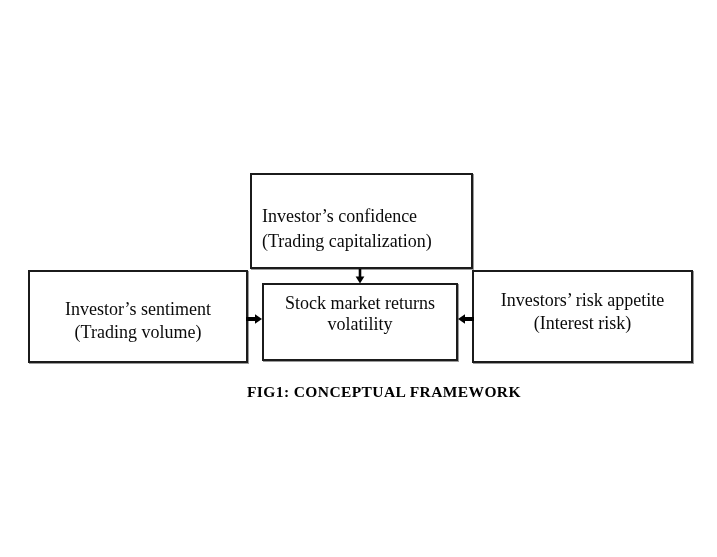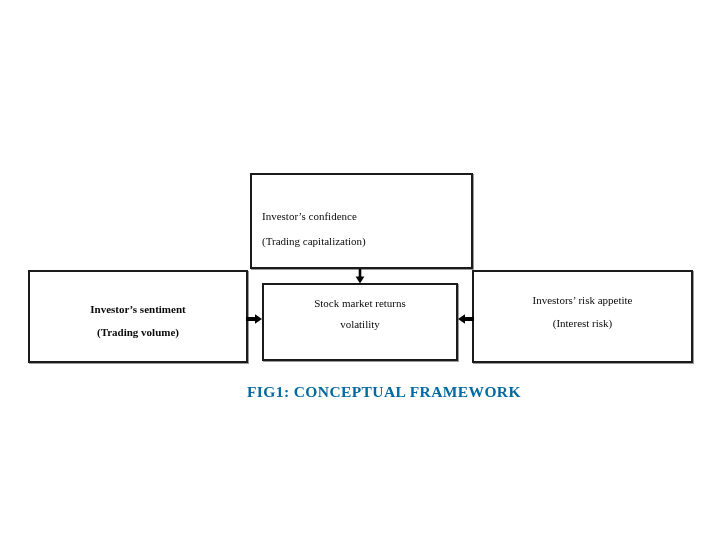--- a/index.html
+++ b/index.html
@@ -15,34 +15,33 @@
     overflow: hidden;
     font-family: "Liberation Serif", "DejaVu Serif", serif;
     color: #0a0a0a;
   }
   .box {
     position: absolute;
     box-sizing: border-box;
     border: 2px solid #1b1b1b;
     background: #ffffff;
     box-shadow: 1px 1px 0 #9a9a9a;
-    font-size: 11px;
+    font-size: 18px;
   }
   .box-top {
     left: 250px; top: 173px; width: 223px; height: 96px;
     padding: 29px 0 0 10px;
     line-height: 25px;
     text-align: left;
   }
   .box-left {
     left: 28px; top: 270px; width: 220px; height: 93px;
     padding-top: 26px;
     line-height: 23px;
     text-align: center;
-    font-weight: bold;
   }
   .box-right {
     left: 472px; top: 270px; width: 221px; height: 93px;
     padding-top: 17px;
     line-height: 23px;
     text-align: center;
   }
   .box-center {
     left: 262px; top: 283px; width: 196px; height: 78px;
     padding-top: 8px;
@@ -56,21 +55,21 @@
   .arrow-down  { left: 351px; top: 269px; }
   .arrow-right { left: 246px; top: 312px; }
   .arrow-left  { left: 457px; top: 312px; }
   .caption {
     position: absolute;
     left: 247px;
     top: 383px;
     font-size: 15.5px;
     font-weight: bold;
     letter-spacing: 0.4px;
-    color: #0369a1;
+    color: #000000;
     white-space: nowrap;
   }
 </style>
 </head>
 <body>
 
 <div class="canvas">
 
   <div class="box box-top">
     <div>Investor’s confidence</div>

